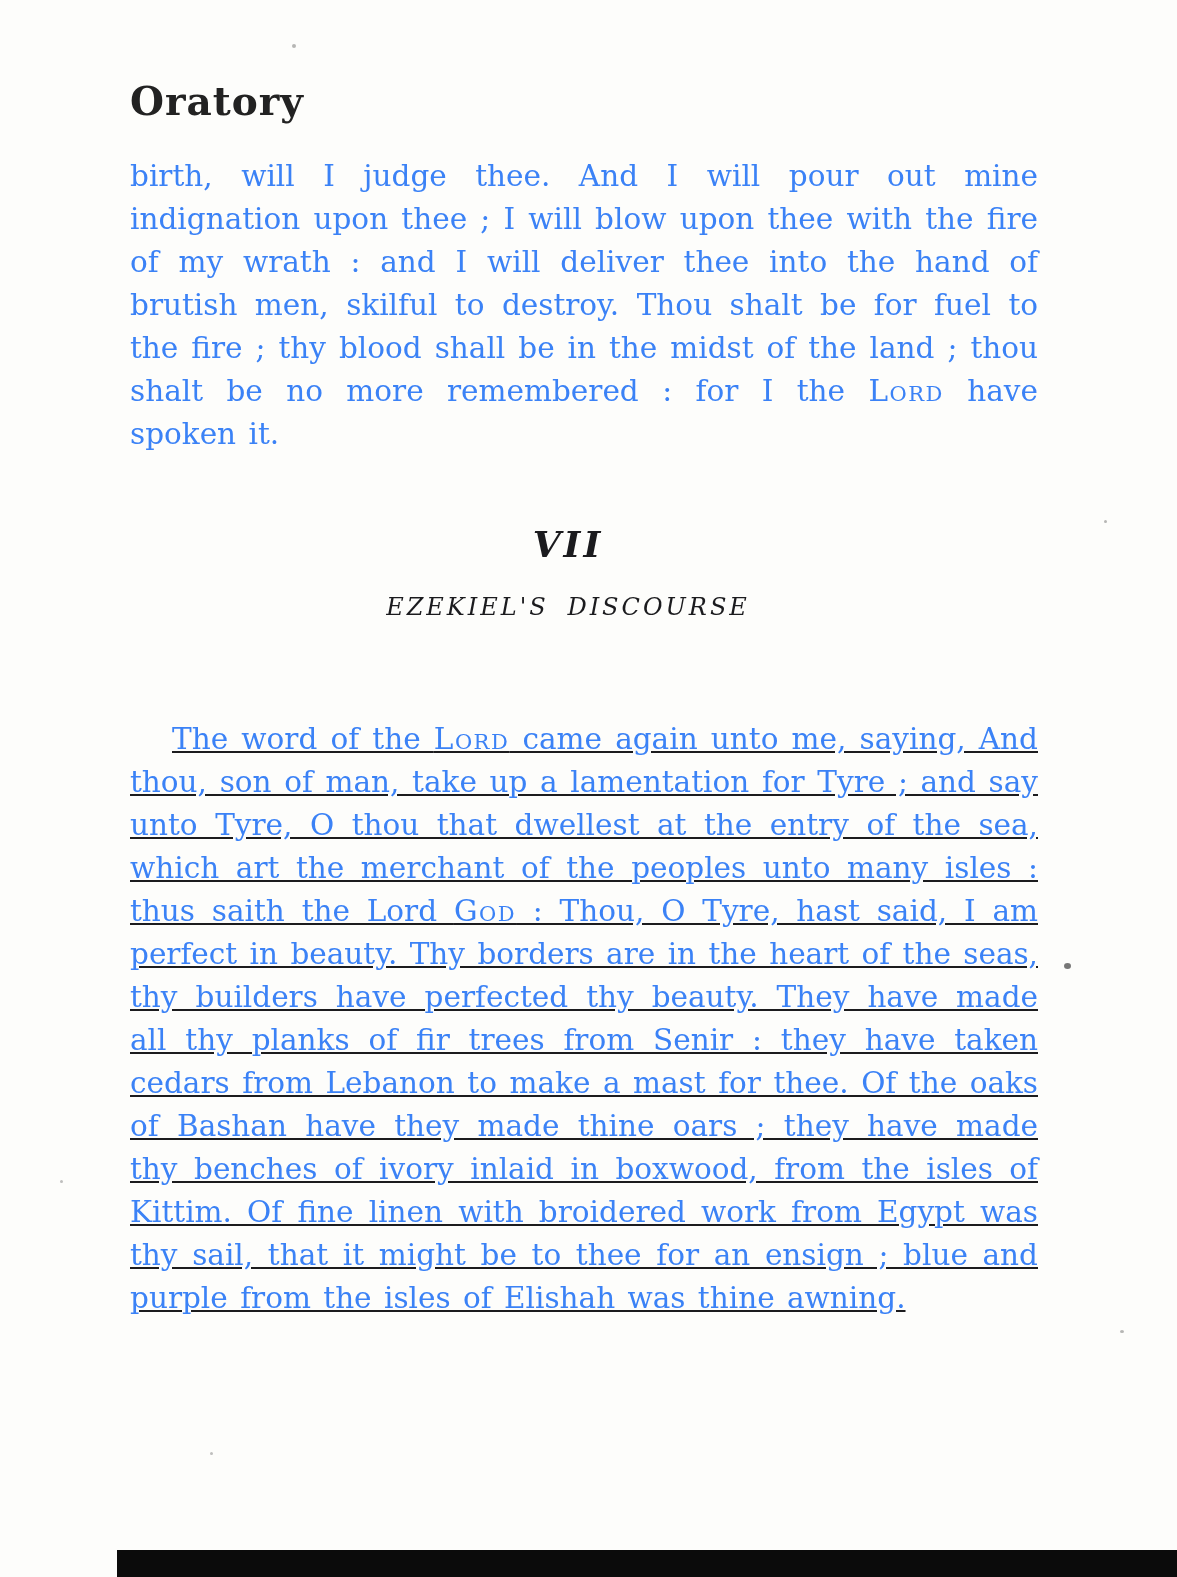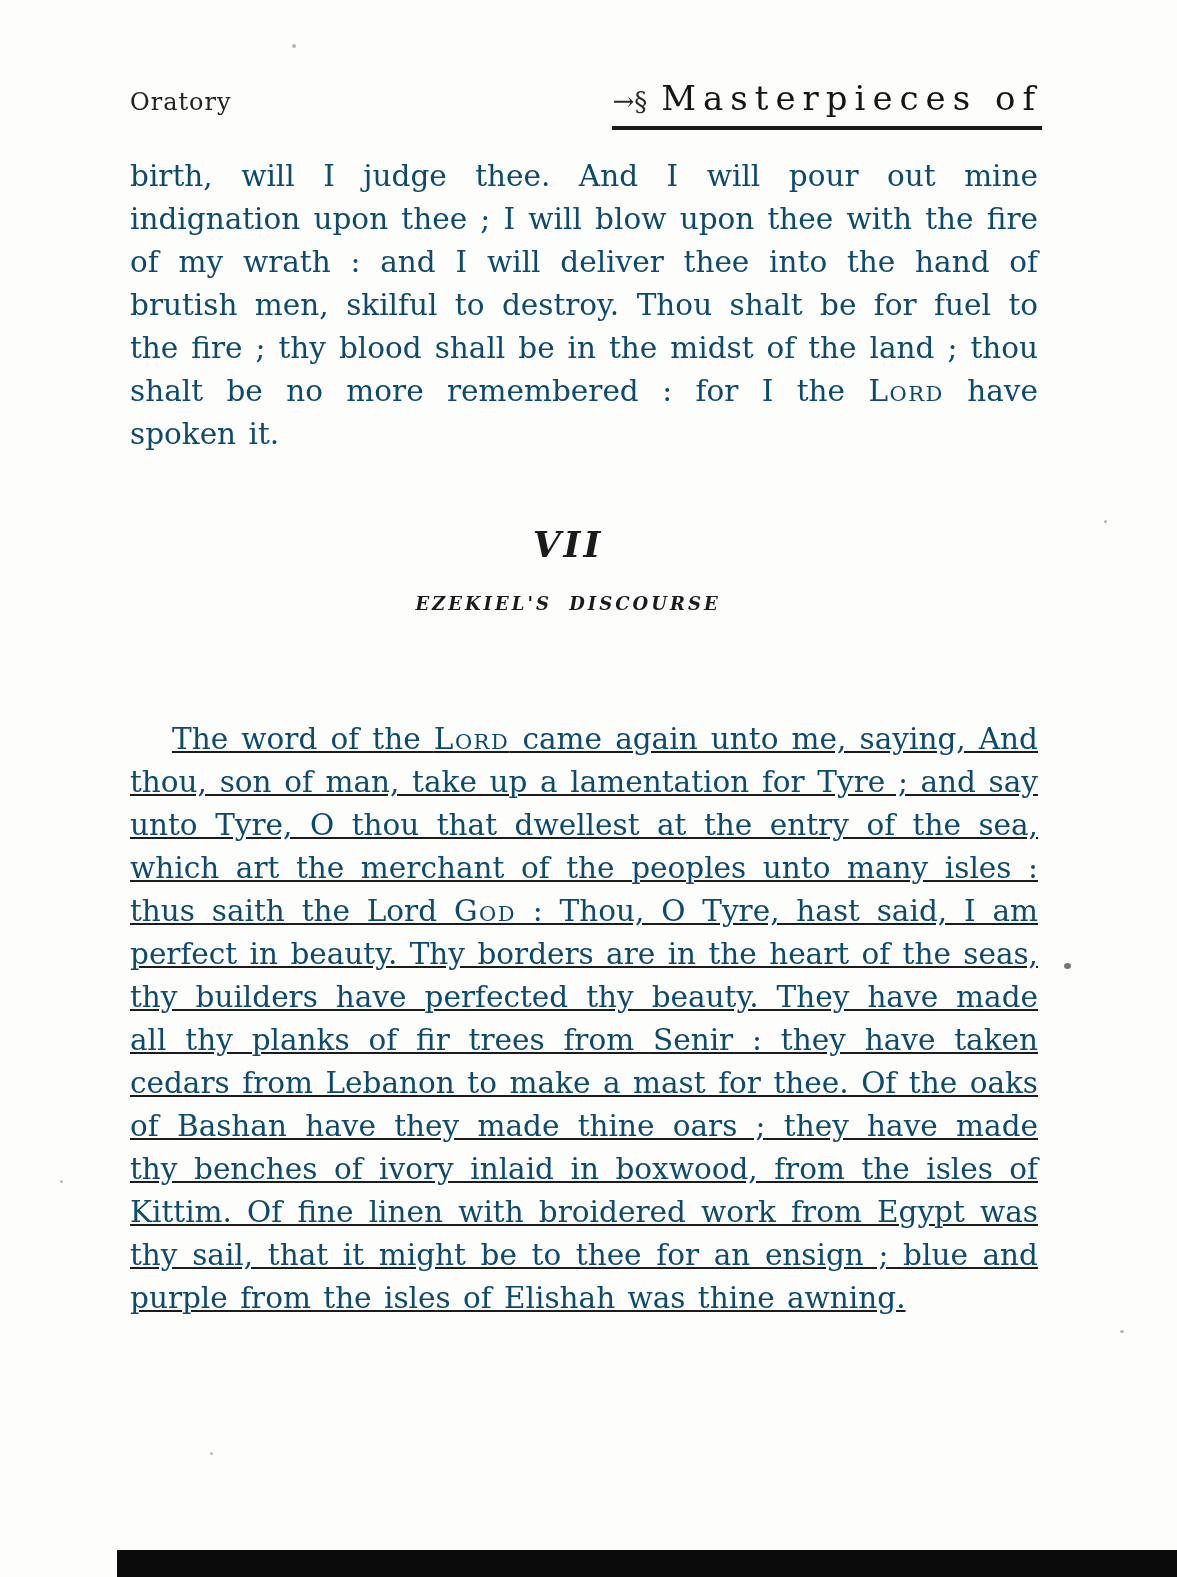--- a/index.html
+++ b/index.html
@@ -21,22 +21,22 @@
   .header {
     position: absolute;
     top: 78px;
     left: 130px;
     right: 135px;
     display: flex;
     justify-content: space-between;
     align-items: baseline;
   }
   .header-left {
-    font-size: 24px;
-    font-weight: normal;
+    font-size: 39px;
+    font-weight: bold;
     letter-spacing: 1px;
     color: #222;
   }
   .header-right {
     display: inline-block;
     font-size: 34px;
     letter-spacing: 7px;
     padding-bottom: 8px;
     border-bottom: 4px solid #1b1b1b;
     color: #151515;
@@ -54,21 +54,21 @@
     position: absolute;
     left: 130px;
     width: 908px;
   }
   .para {
     margin: 0;
     font-size: 29.5px;
     line-height: 43px;
     text-align: justify;
     word-spacing: 3px;
-    color: #0c4a6e;
+    color: #3b82f6;
   }
   .para .sc {
     font-variant: small-caps;
     letter-spacing: 1.5px;
   }
   #paragraph-1 { top: 155px; }
   #paragraph-2 { top: 718px; text-decoration: underline; }
   .indent { text-indent: 42px; }
 
   
@@ -81,22 +81,22 @@
     color: #1b1b1e;
   }
   #section-number {
     top: 523px;
     font-size: 36px;
     font-weight: bold;
     letter-spacing: 3px;
   }
   #section-subtitle {
     top: 593px;
-    font-size: 18px;
-    font-weight: bold;
+    font-size: 24px;
+    font-weight: normal;
     letter-spacing: 3px;
     word-spacing: 8px;
   }
   #section-title {
     top: 648px;
     font-size: 33px;
     font-weight: bold;
     letter-spacing: 5px;
     word-spacing: 12px;
   }
@@ -134,23 +134,20 @@
   .speck.s5 { left: 1120px; top: 1330px; width: 4px; height: 3px; opacity:.4; }
   .speck.s6 { left: 210px;  top: 1452px; width: 3px; height: 3px; opacity:.35; }
 </style>
 </head>
 <body>
 
 <div class="page">
 
   <div class="header">
     <span class="header-left">Oratory</span>
-    <span class="header-right">
-      <span class="ornament">→§</span><span>Masterpieces of</span>
-    </span>
   </div>
 
   <div class="text-block" id="paragraph-1">
     <p class="para"><span>birth, will I judge thee.  And I will pour out mine indignation upon thee ; I will blow upon thee with the fire of my wrath :  and I will deliver thee into the hand of brutish men, skilful to destroy.   Thou shalt be for fuel to the fire ; thy blood shall be in the midst of the land ;  thou shalt be no more remembered :  for I the </span><span class="sc">Lord</span><span> have spoken it.</span></p>
   </div>
 
   <div class="section-head" id="section-number">VII</div>
 
   <div class="section-head" id="section-subtitle">EZEKIEL'S DISCOURSE</div>
 

